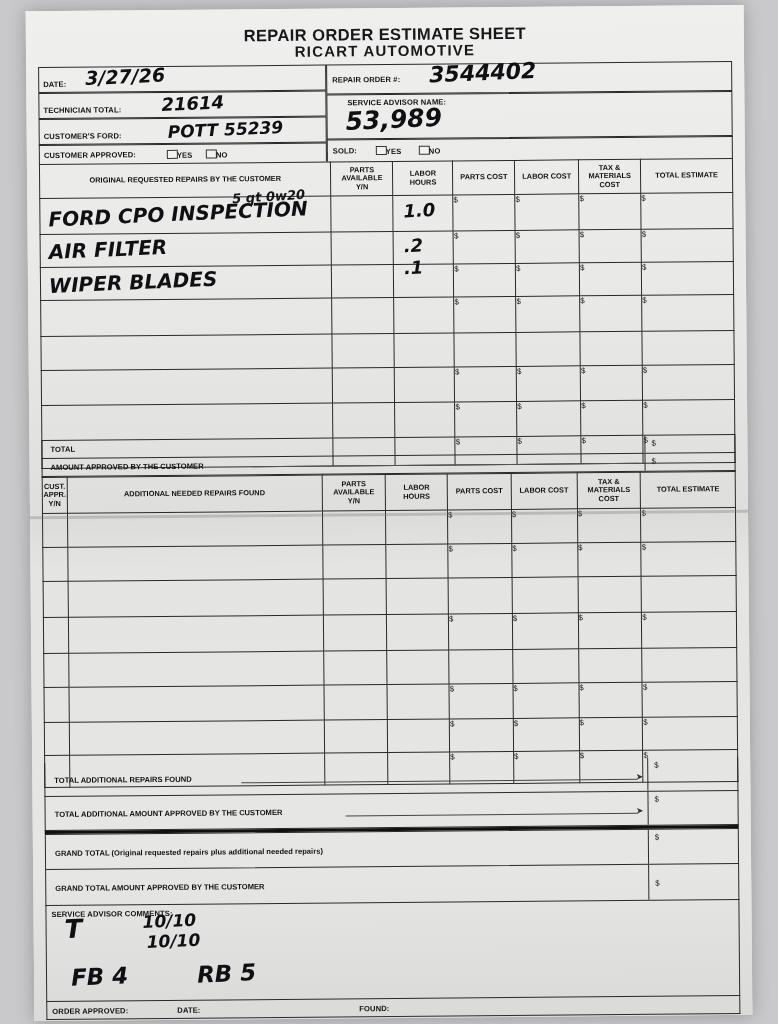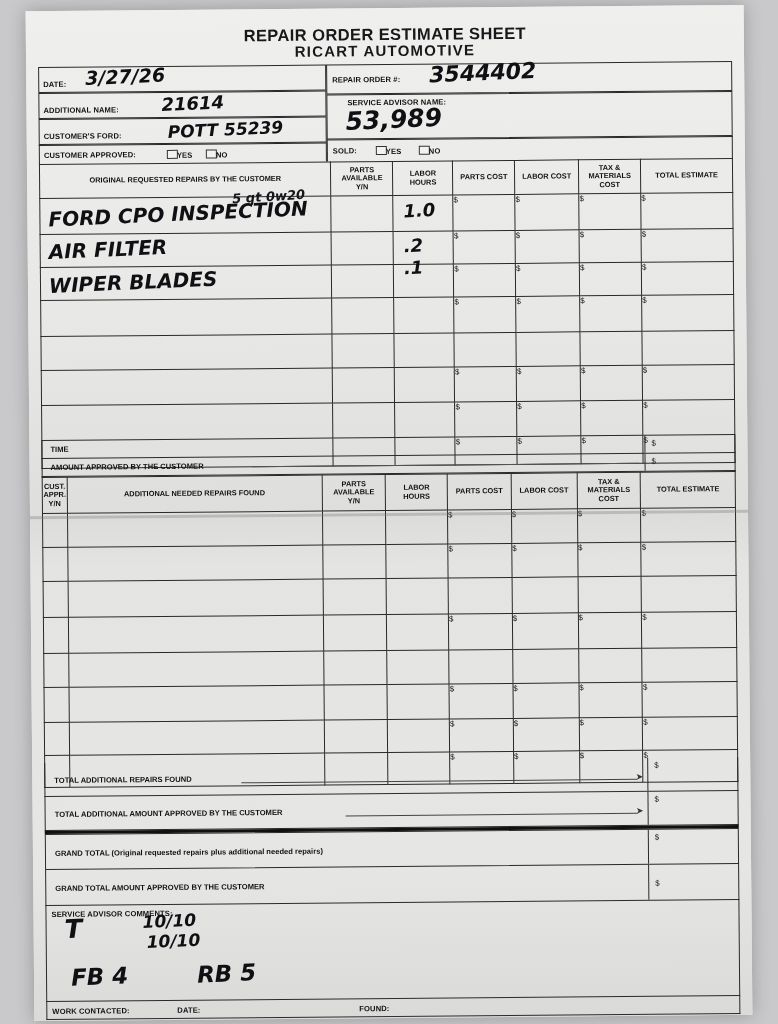--- a/index.html
+++ b/index.html
@@ -75,21 +75,21 @@
     <div class="title" style="position:absolute;left:0;right:0;top:18px;">
       <div class="l1">REPAIR ORDER ESTIMATE SHEET</div>
       <div class="l2">RICART AUTOMOTIVE</div>
     </div>
 
     <div class="box" style="left:12px;top:56px;width:288px;height:26px;">
       <span class="lbl" style="position:absolute;left:4px;top:12px;">DATE:</span>
       <span class="hand" style="position:absolute;left:46px;top:-2px;font-size:19px;">3/27/26</span>
     </div>
     <div class="box" style="left:12px;top:82px;width:288px;height:26px;">
-      <span class="lbl" style="position:absolute;left:4px;top:12px;">ADDITIONAL NAME:</span>
+      <span class="lbl" style="position:absolute;left:4px;top:12px;">TECHNICIAN TOTAL:</span>
       <span class="hand" style="position:absolute;left:122px;top:0px;font-size:18px;">21614</span>
     </div>
     <div class="box" style="left:12px;top:108px;width:288px;height:26px;">
       <span class="lbl" style="position:absolute;left:4px;top:12px;">CUSTOMER'S FORD:</span>
       <span class="hand" style="position:absolute;left:128px;top:1px;font-size:17px;">POTT 55239</span>
     </div>
     <div class="box" style="left:12px;top:134px;width:288px;height:19px;border-bottom:none;">
       <span class="lbl" style="position:absolute;left:4px;top:5px;">CUSTOMER APPROVED:</span>
       <span class="chk" style="position:absolute;left:124px;top:5px;"></span>
       <span class="lbl" style="position:absolute;left:137px;top:6px;">YES</span>
@@ -221,21 +221,21 @@
         <td></td>
         <td class="dollar"><span>$</span></td>
         <td class="dollar"><span>$</span></td>
         <td class="dollar"><span>$</span></td>
         <td class="dollar"><span>$</span></td>
       </tr>
     </tbody>
       </table>
 
     <div class="box" style="left:12px;top:430px;width:694px;height:18px;border-top:none;">
-      <span class="rowlbl" style="position:absolute;left:4px;top:4px;">TIME</span>
+      <span class="rowlbl" style="position:absolute;left:4px;top:4px;">TOTAL</span>
       <div style="position:absolute;left:602px;top:0;width:92px;height:100%;border-left:1px solid #2a2a2a;">
         <span class="dollar" style="position:absolute;left:3px;top:3px;">$</span>
       </div>
     </div>
 
     <div class="box" style="left:12px;top:448px;width:694px;height:18px;border-top:none;">
       <span class="rowlbl" style="position:absolute;left:4px;top:4px;">AMOUNT APPROVED BY THE CUSTOMER</span>
       <div style="position:absolute;left:210px;right:96px;top:9px;border-bottom:1px solid #555;"></div>
       <div style="position:absolute;left:602px;top:0;width:92px;height:100%;border-left:1px solid #2a2a2a;">
         <span class="dollar" style="position:absolute;left:3px;top:3px;">$</span>
@@ -390,19 +390,19 @@
     <div class="box" style="left:12px;top:895px;width:694px;height:96px;border-top:none;">
       <span class="lbl" style="position:absolute;left:5px;top:4px;">SERVICE ADVISOR COMMENTS:</span>
       <span class="hand" style="position:absolute;left:18px;top:8px;font-size:26px;">T</span>
       <span class="hand" style="position:absolute;left:96px;top:6px;font-size:17px;">10/10</span>
       <span class="hand" style="position:absolute;left:100px;top:26px;font-size:17px;">10/10</span>
       <span class="hand" style="position:absolute;left:24px;top:58px;font-size:23px;">FB 4</span>
       <span class="hand" style="position:absolute;left:150px;top:56px;font-size:23px;">RB 5</span>
     </div>
 
     <div class="box" style="left:12px;top:991px;width:694px;height:18px;border-top:none;">
-      <span class="lbl" style="position:absolute;left:5px;top:5px;">WORK CONTACTED:</span>
+      <span class="lbl" style="position:absolute;left:5px;top:5px;">ORDER APPROVED:</span>
       <span class="lbl" style="position:absolute;left:130px;top:5px;">DATE:</span>
       <span class="lbl" style="position:absolute;left:312px;top:5px;">FOUND:</span>
     </div>
 
   </div>
 </div>
 
 </body></html>

